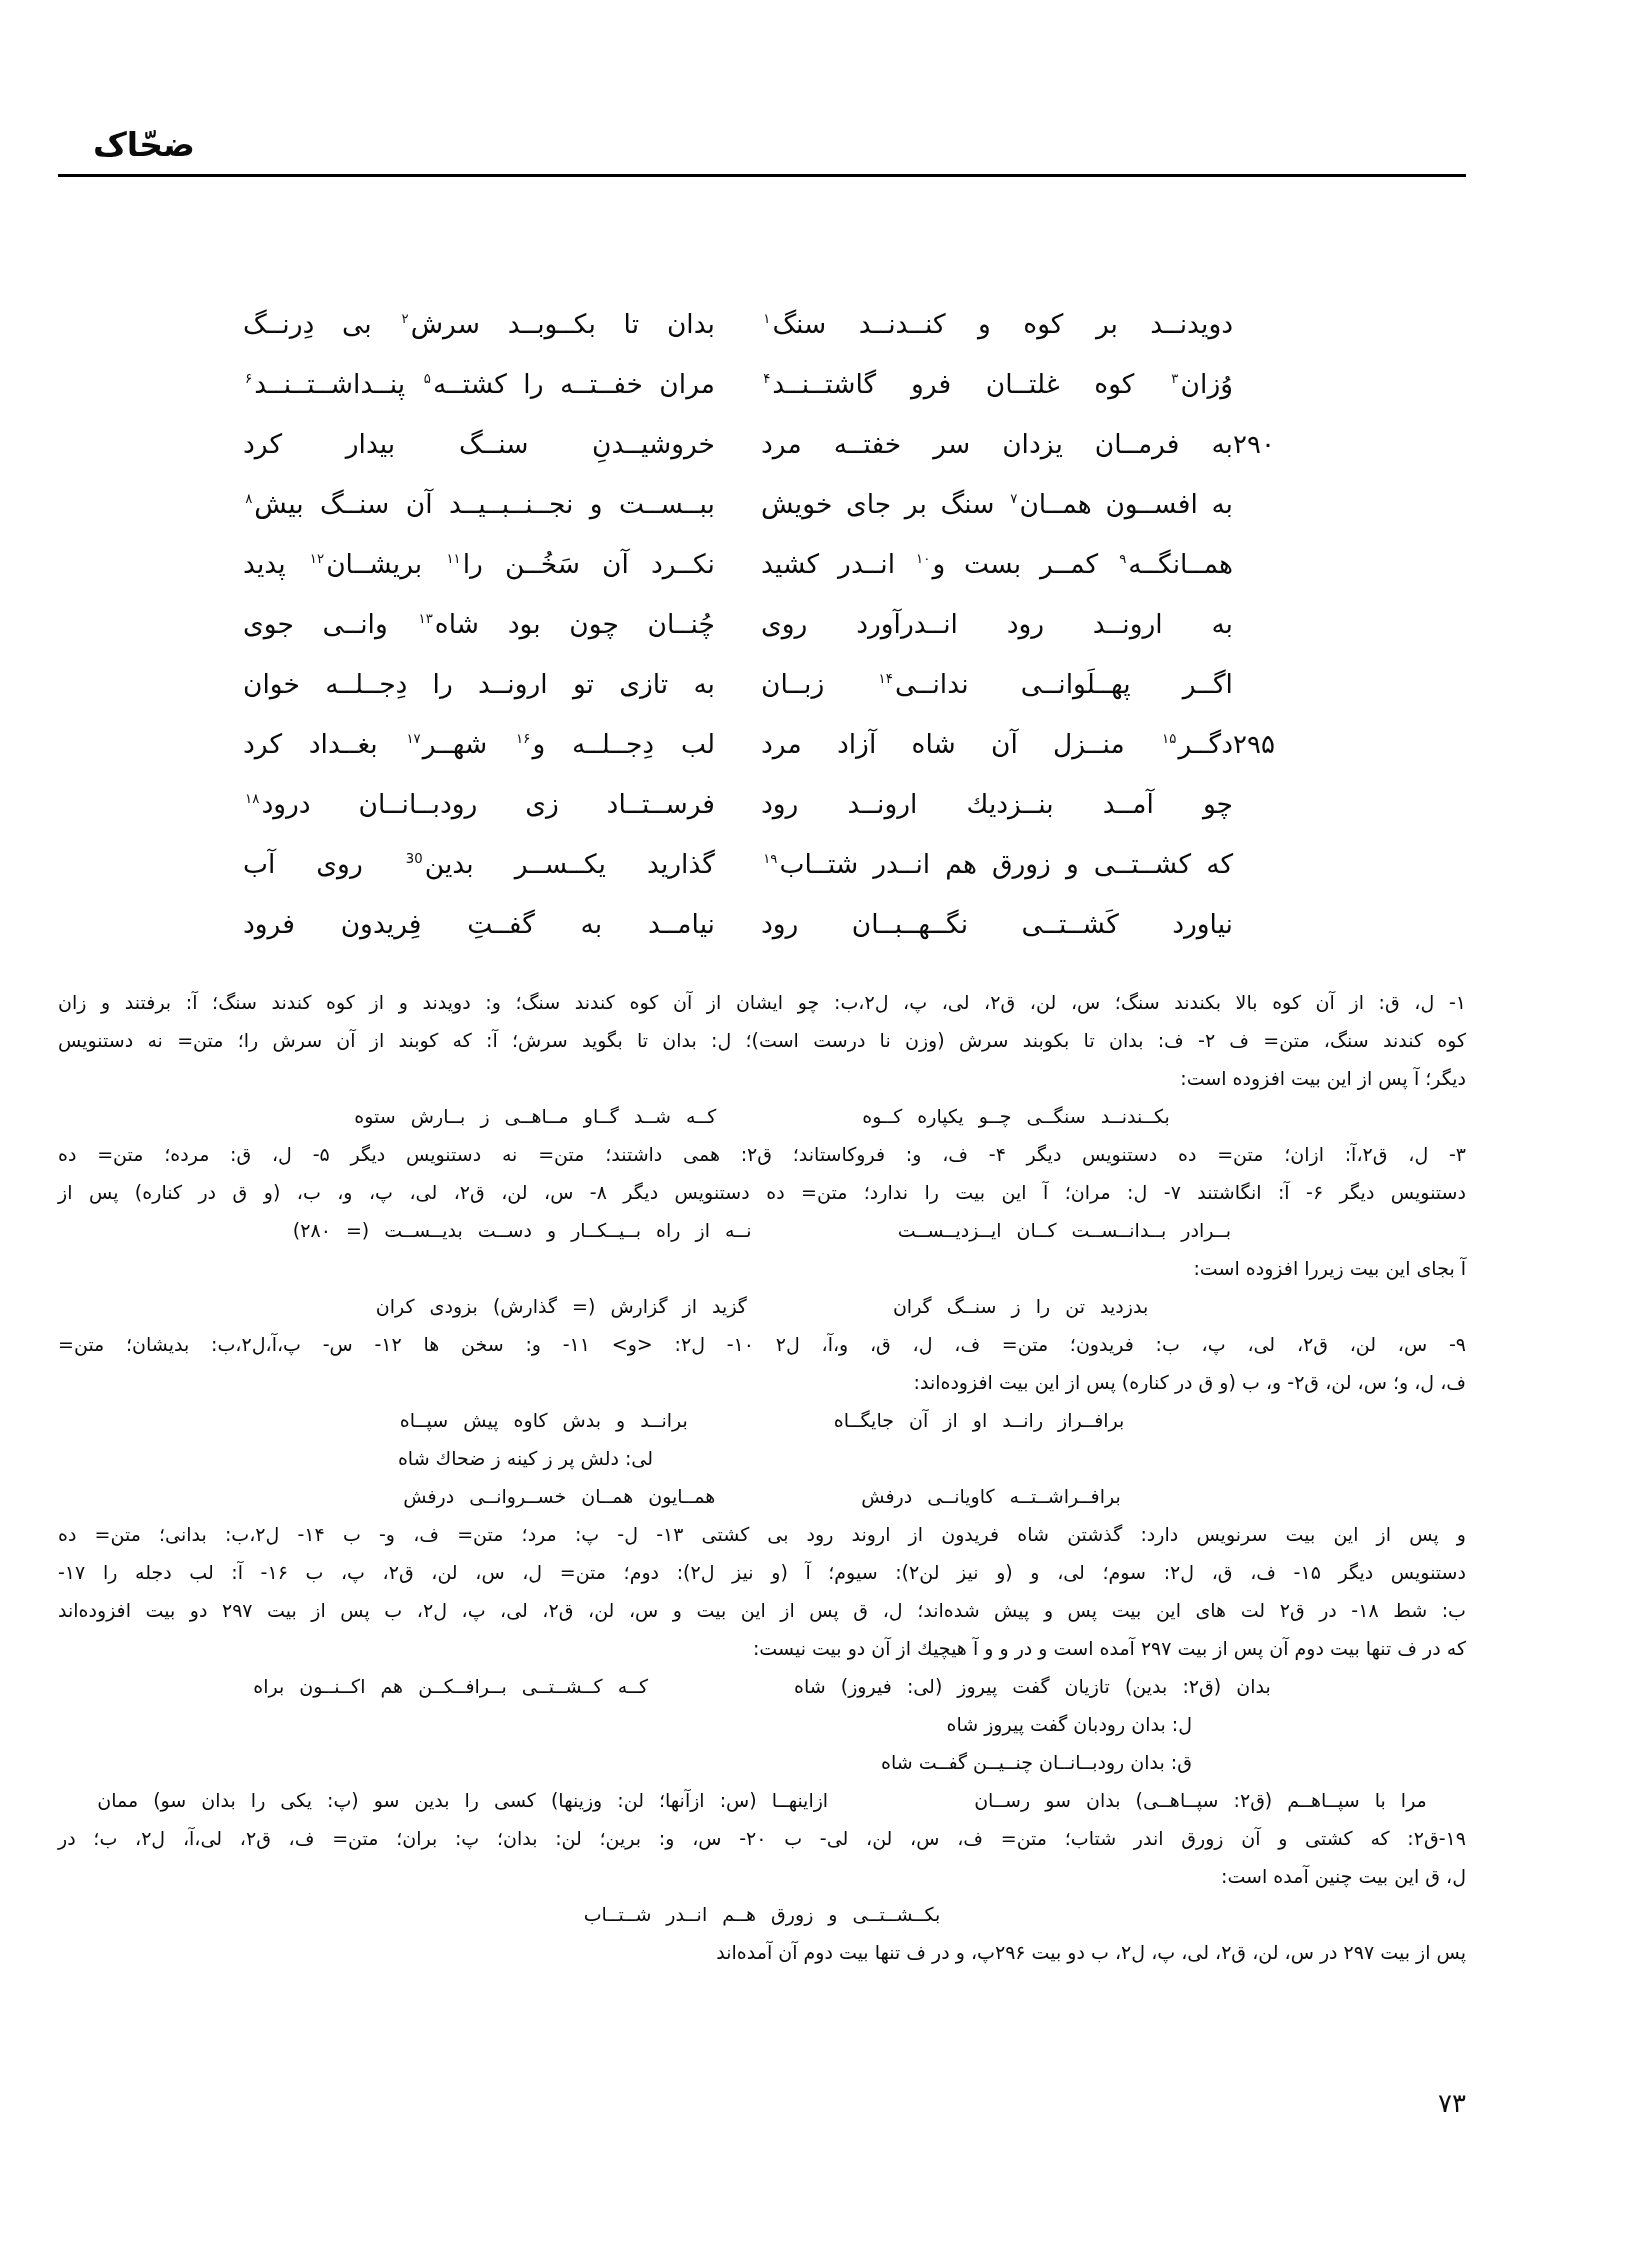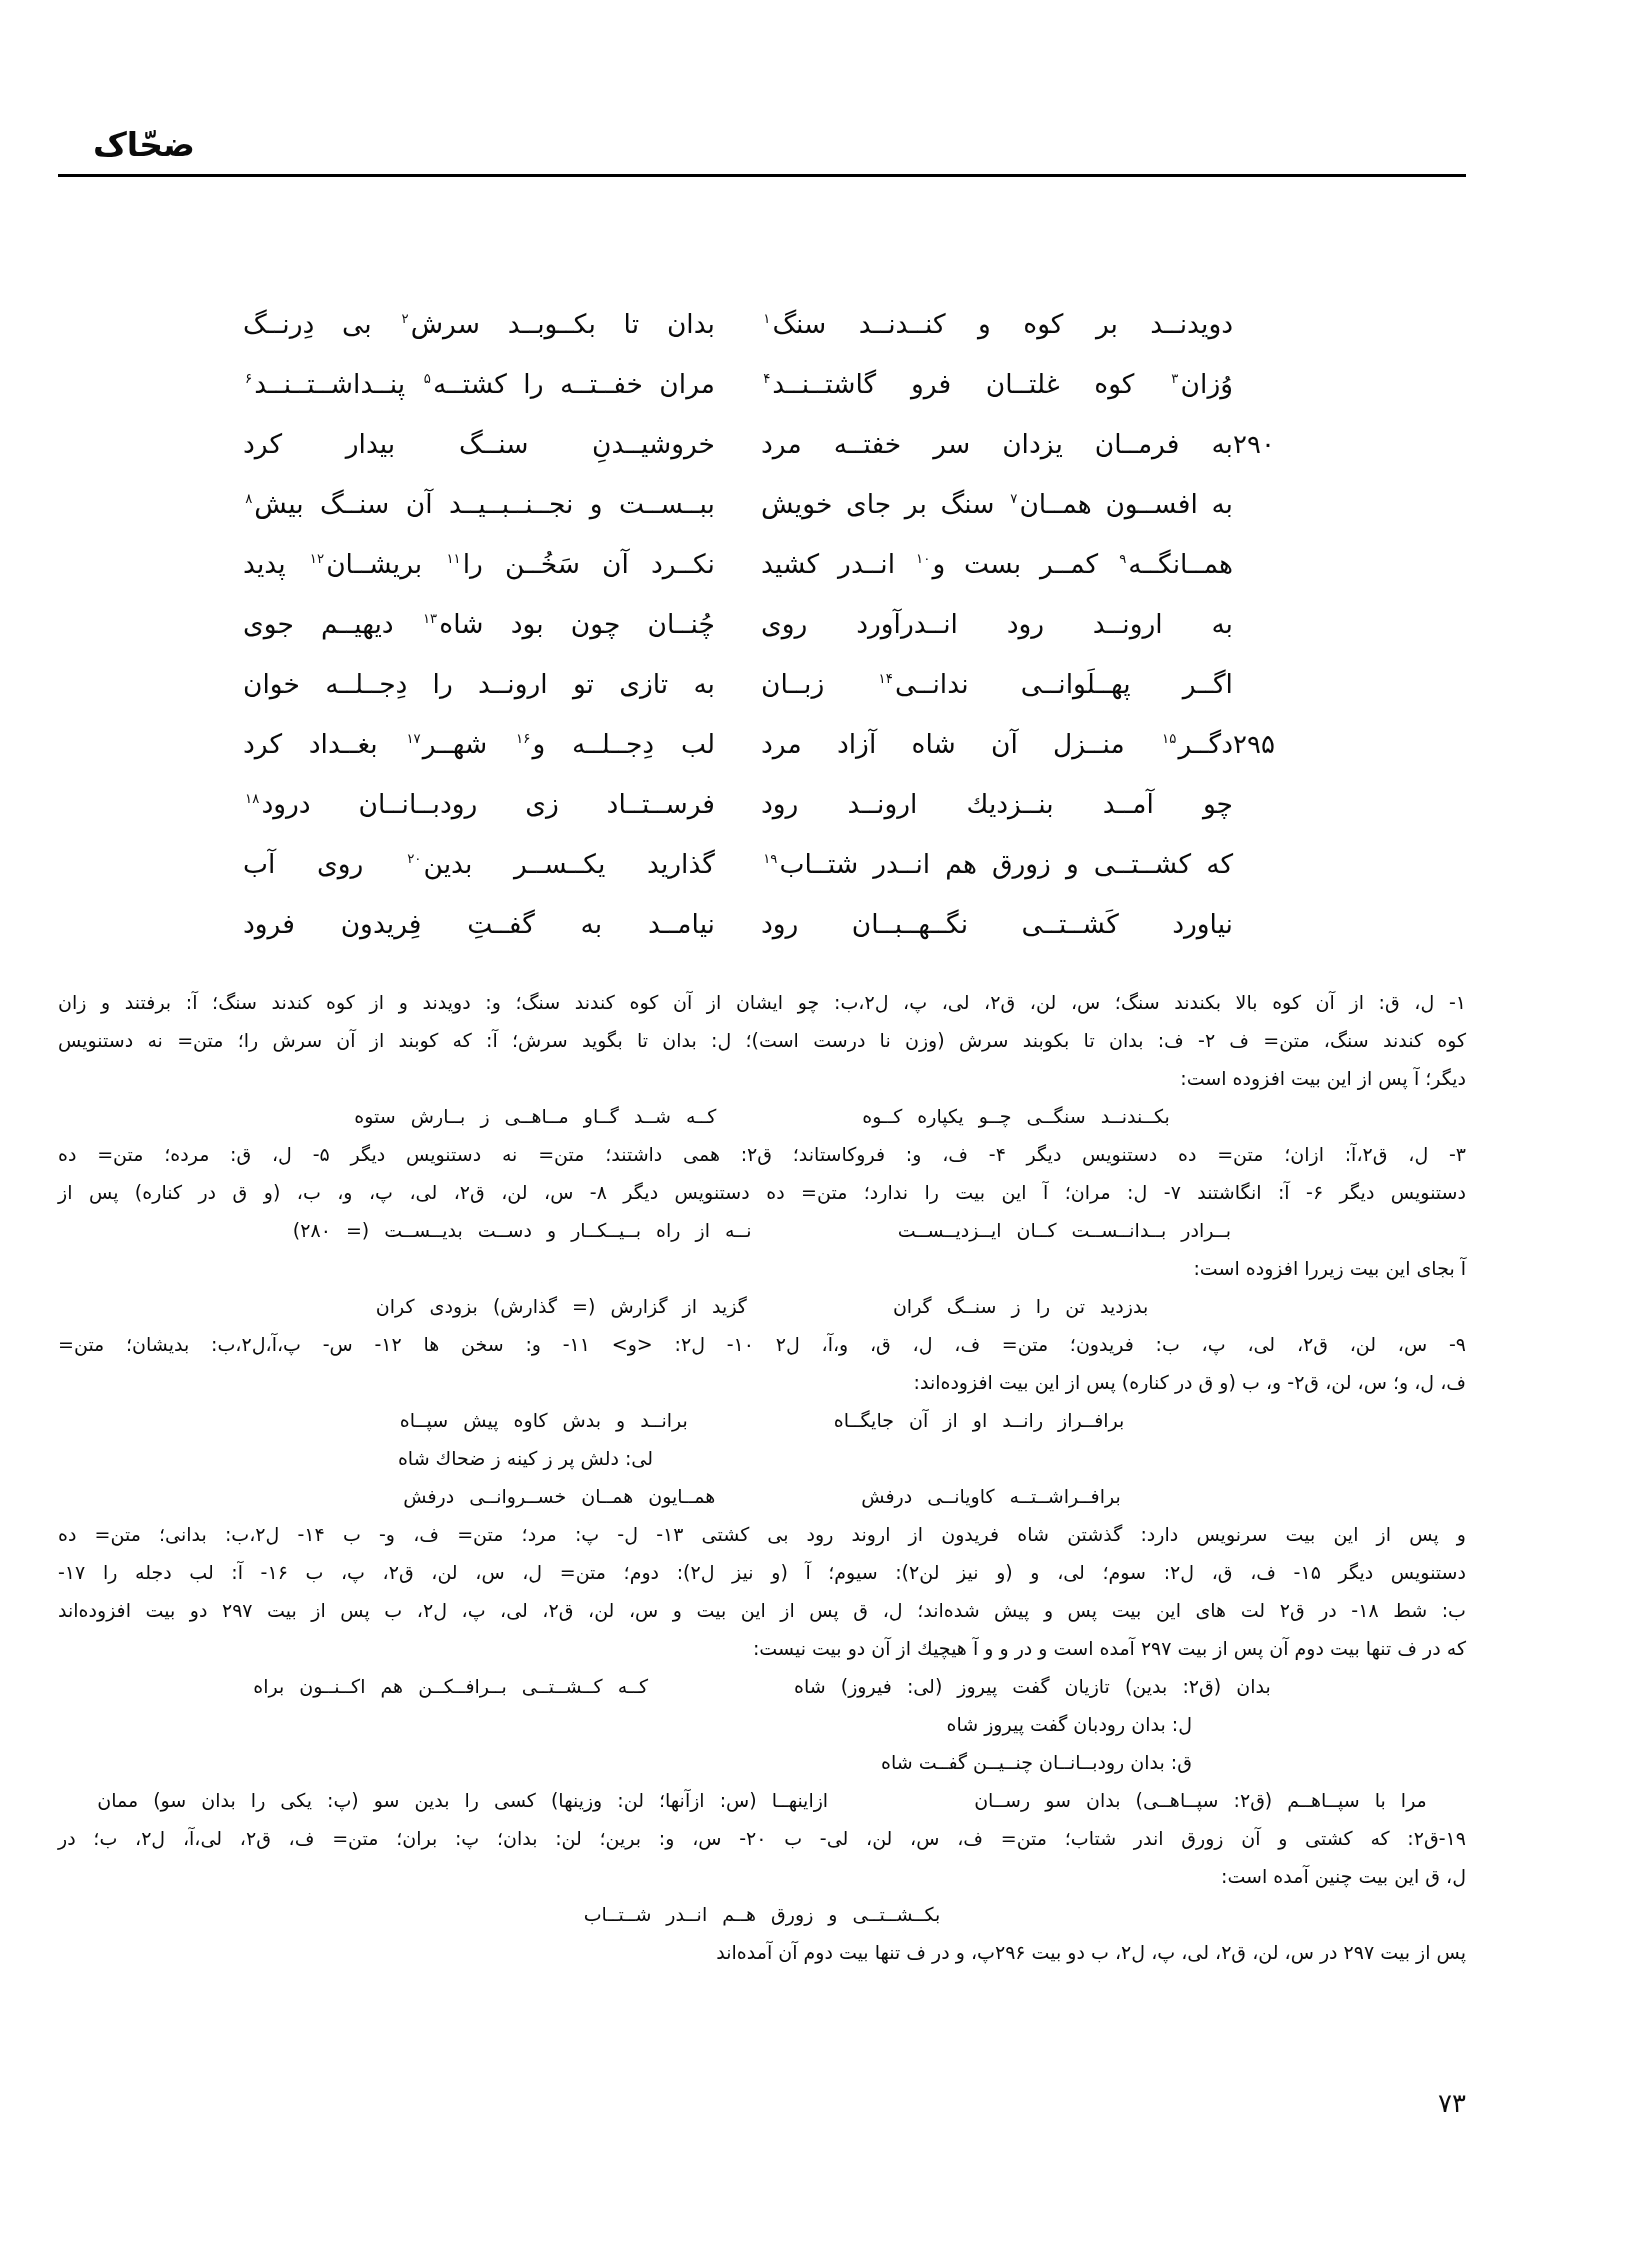--- a/index.html
+++ b/index.html
@@ -210,21 +210,21 @@
           <span>ارونــد</span>
           <span>رود</span>
           <span>انــدرآورد</span>
           <span>روی</span>
         </div>
     <div class="hemi second">
           <span>چُنــان</span>
           <span>چون</span>
           <span>بود</span>
           <span>شاه<sup>۱۳</sup></span>
-          <span>دیهیــم</span>
+          <span>وانــی</span>
           <span>جوی</span>
         </div>
   </div>
 
   <div class="verse-row">
     <div class="verse-num"></div>
     <div class="hemi first">
           <span>اگــر</span>
           <span>پهــلَوانــی</span>
           <span>ندانــی<sup>۱۴</sup></span>
@@ -285,21 +285,21 @@
           <span>کشــتــی</span>
           <span>و</span>
           <span>زورق</span>
           <span>هم</span>
           <span>انــدر</span>
           <span>شتــاب<sup>۱۹</sup></span>
         </div>
     <div class="hemi second">
           <span>گذارید</span>
           <span>یکــســر</span>
-          <span>بدین<sup>۲۰</sup></span>
+          <span>بدین<sup>30</sup></span>
           <span>روی</span>
           <span>آب</span>
         </div>
   </div>
 
   <div class="verse-row">
     <div class="verse-num"></div>
     <div class="hemi first">
           <span>نیاورد</span>
           <span>کَشــتــی</span>

